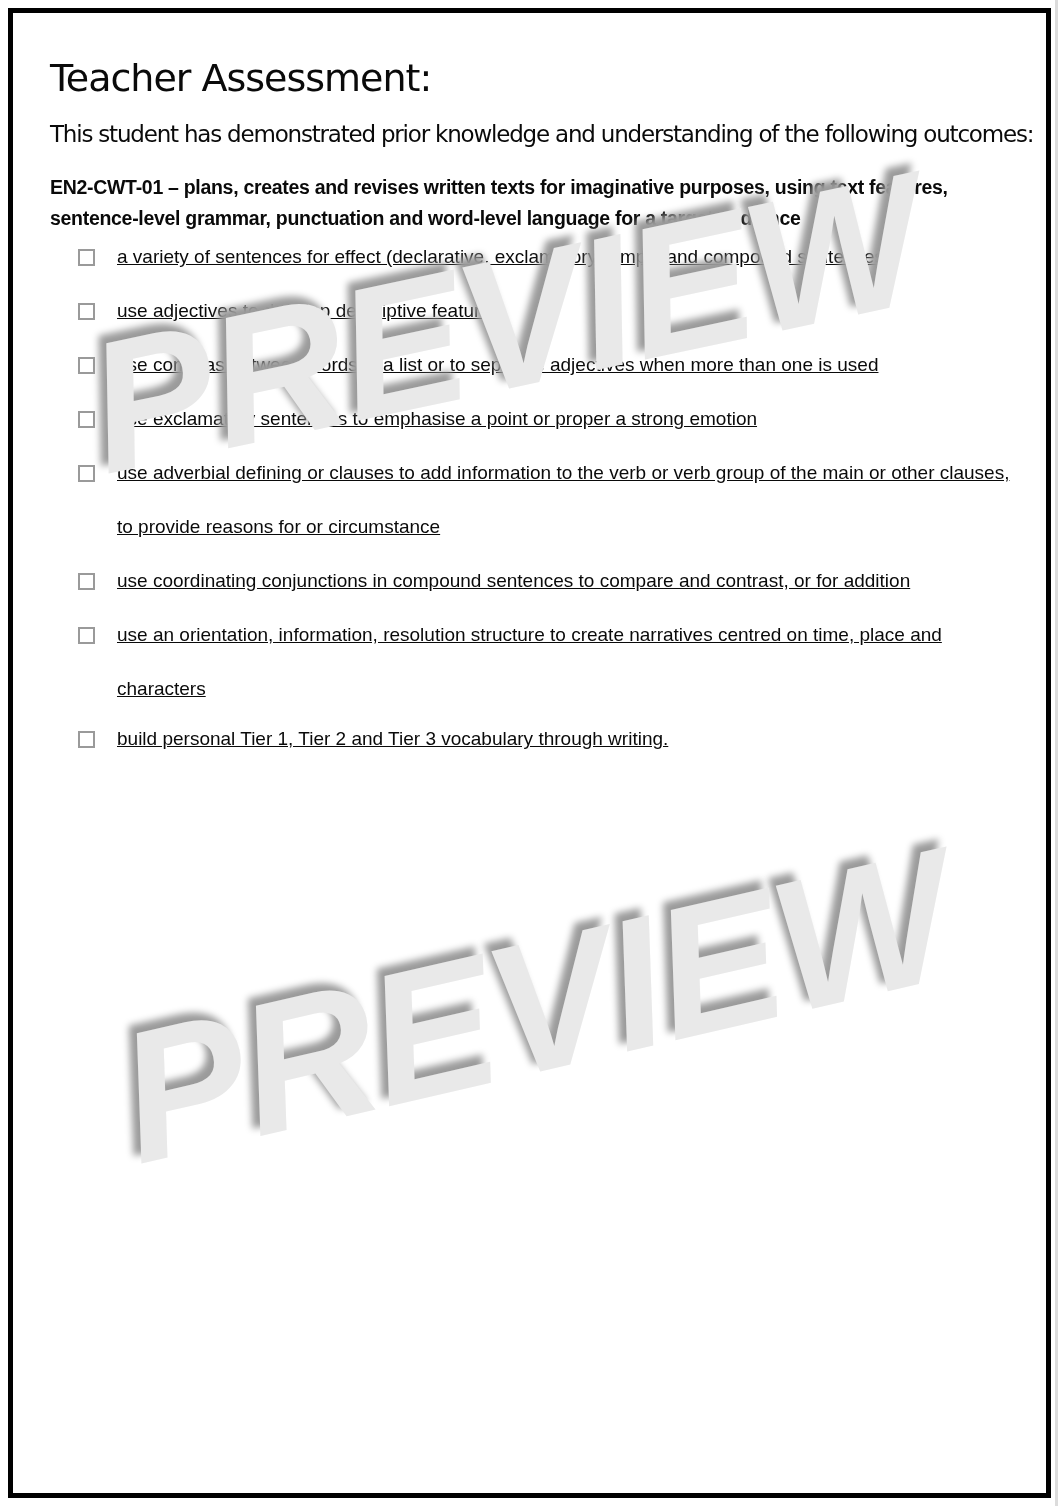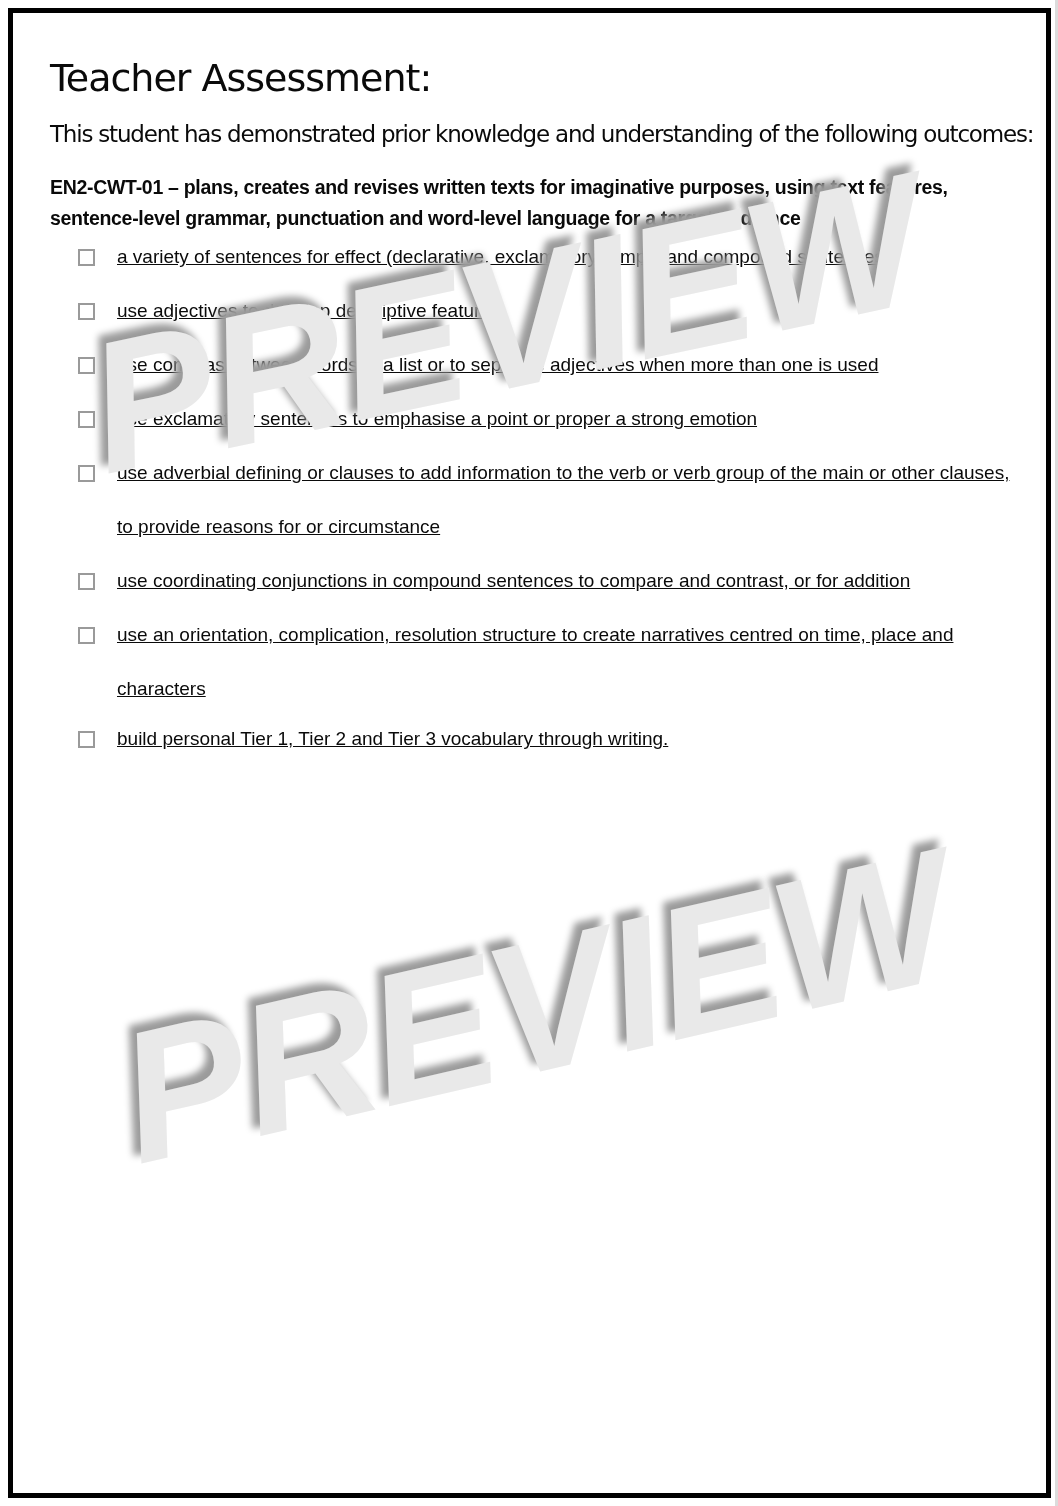--- a/index.html
+++ b/index.html
@@ -153,21 +153,21 @@
       <li>
         <span class="cb"></span>
         <span class="item-text">use adverbial defining or clauses to add information to the verb or verb group of the main or other clauses, to provide reasons for or circumstance</span>
       </li>
       <li>
         <span class="cb"></span>
         <span class="item-text">use coordinating conjunctions in compound sentences to compare and contrast, or for addition</span>
       </li>
       <li>
         <span class="cb"></span>
-        <span class="item-text">use an orientation, complication, resolution structure to create narratives centred on time, place and characters</span>
+        <span class="item-text">use an orientation, information, resolution structure to create narratives centred on time, place and characters</span>
       </li>
     </ul>
 
 
     <ul class="outcome-list">
       <li>
         <span class="cb"></span>
         <span class="item-text">build personal Tier 1, Tier 2 and Tier 3 vocabulary through writing.</span>
       </li>
     </ul>

